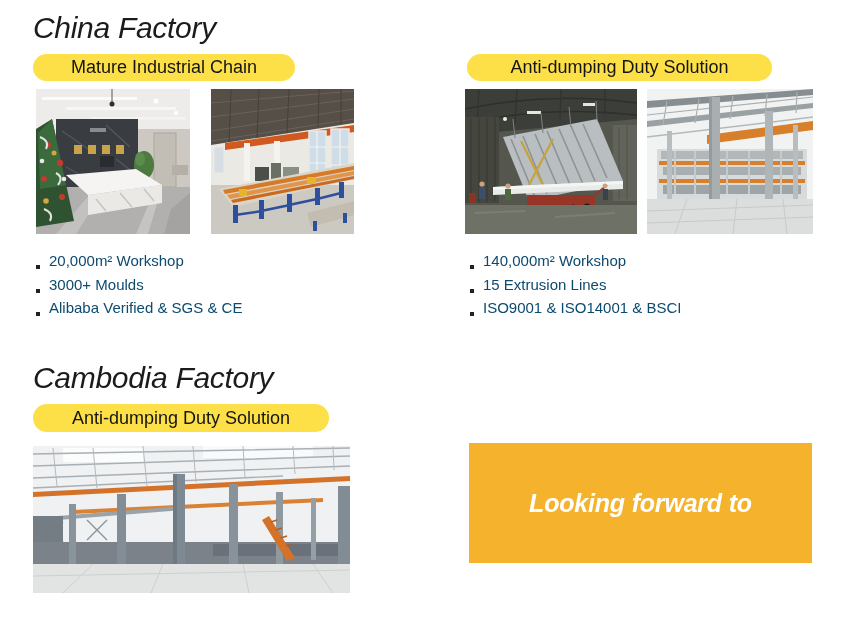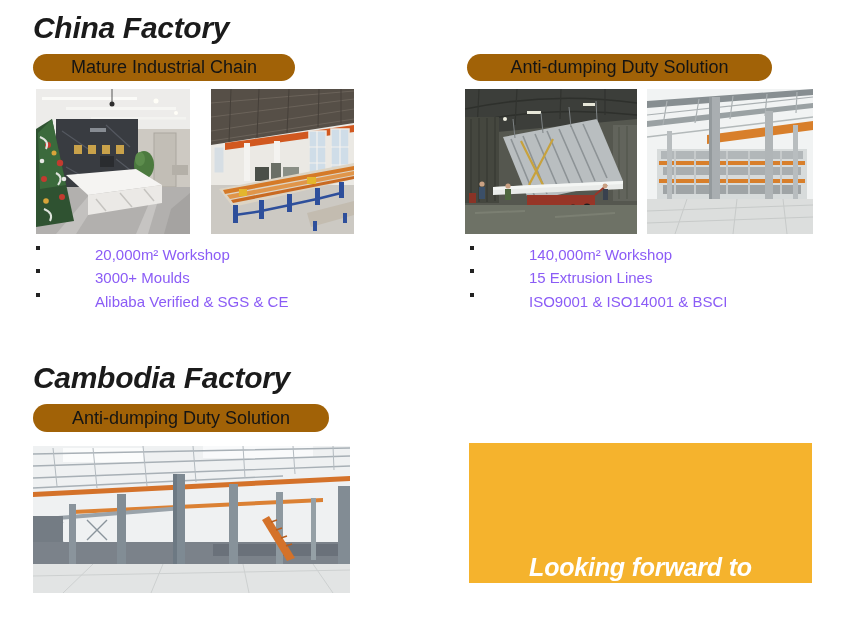--- a/index.html
+++ b/index.html
@@ -1,29 +1,29 @@
 <!DOCTYPE html>
 <html><head>
 <meta charset="utf-8">
 <style>
   html,body{margin:0;padding:0;background:#ffffff;}
   #page{position:relative;width:850px;height:620px;background:#ffffff;overflow:hidden;
         font-family:"Liberation Sans",sans-serif;}
-  .title{position:absolute;font-style:italic;font-weight:700;font-size:30px;
+  .title{position:absolute;font-style:italic;font-weight:400;font-size:30px;
          color:#1b1b1b;letter-spacing:-0.3px;white-space:nowrap;}
-  .badge{position:absolute;height:27px;border-radius:14px;background:#a16207;
+  .badge{position:absolute;height:27px;border-radius:14px;background:#fde047;
          display:flex;align-items:center;justify-content:center;
          font-size:18px;color:#141414;white-space:nowrap;}
   .photo{position:absolute;overflow:hidden;background:#d8d8d4;}
   .photo svg{width:100%;height:100%;display:block;}
   .bullets{position:absolute;list-style:none;margin:0;padding:0;}
-  .bullets li{display:flex;align-items:flex-start;height:23.4px;font-size:15px;color:#8b5cf6;gap:46px;}
+  .bullets li{display:flex;align-items:flex-end;height:23.4px;font-size:15px;color:#0c4a6e;}
   .marker{width:4px;height:4px;background:#222;margin-right:9px;flex:0 0 auto;}
-  .cta{position:absolute;left:469px;top:443px;width:343px;height:140px;background:#F5B32D;
-       display:flex;flex-direction:column;align-items:center;justify-content:flex-end;}
+  .cta{position:absolute;left:469px;top:443px;width:343px;height:120px;background:#F5B32D;
+       display:flex;flex-direction:column;align-items:center;justify-content:center;}
   .cta-line{font-style:italic;font-weight:700;font-size:25px;line-height:31px;
             color:#ffffff;text-align:center;letter-spacing:-0.2px;}
 </style>
 </head>
 <body>
 
 <div id="page">
 
   <div class="title" style="left:33px;top:11px;">China Factory</div>
 

